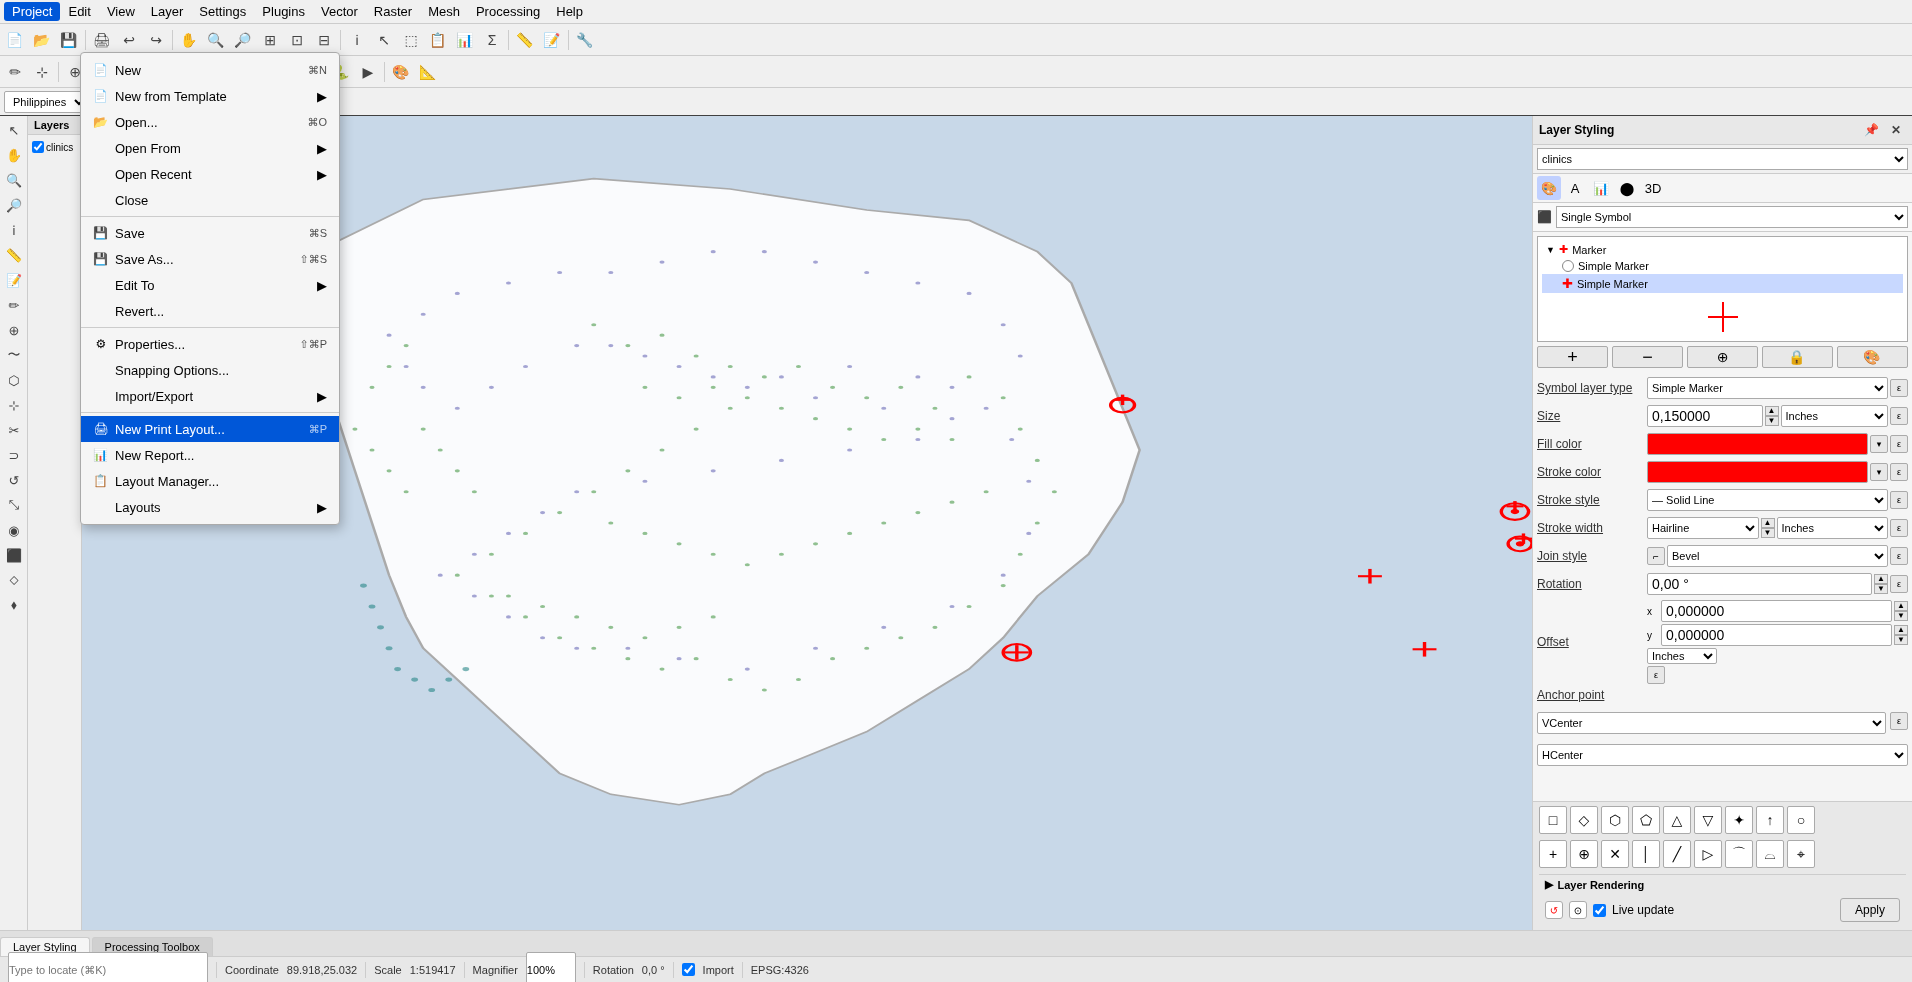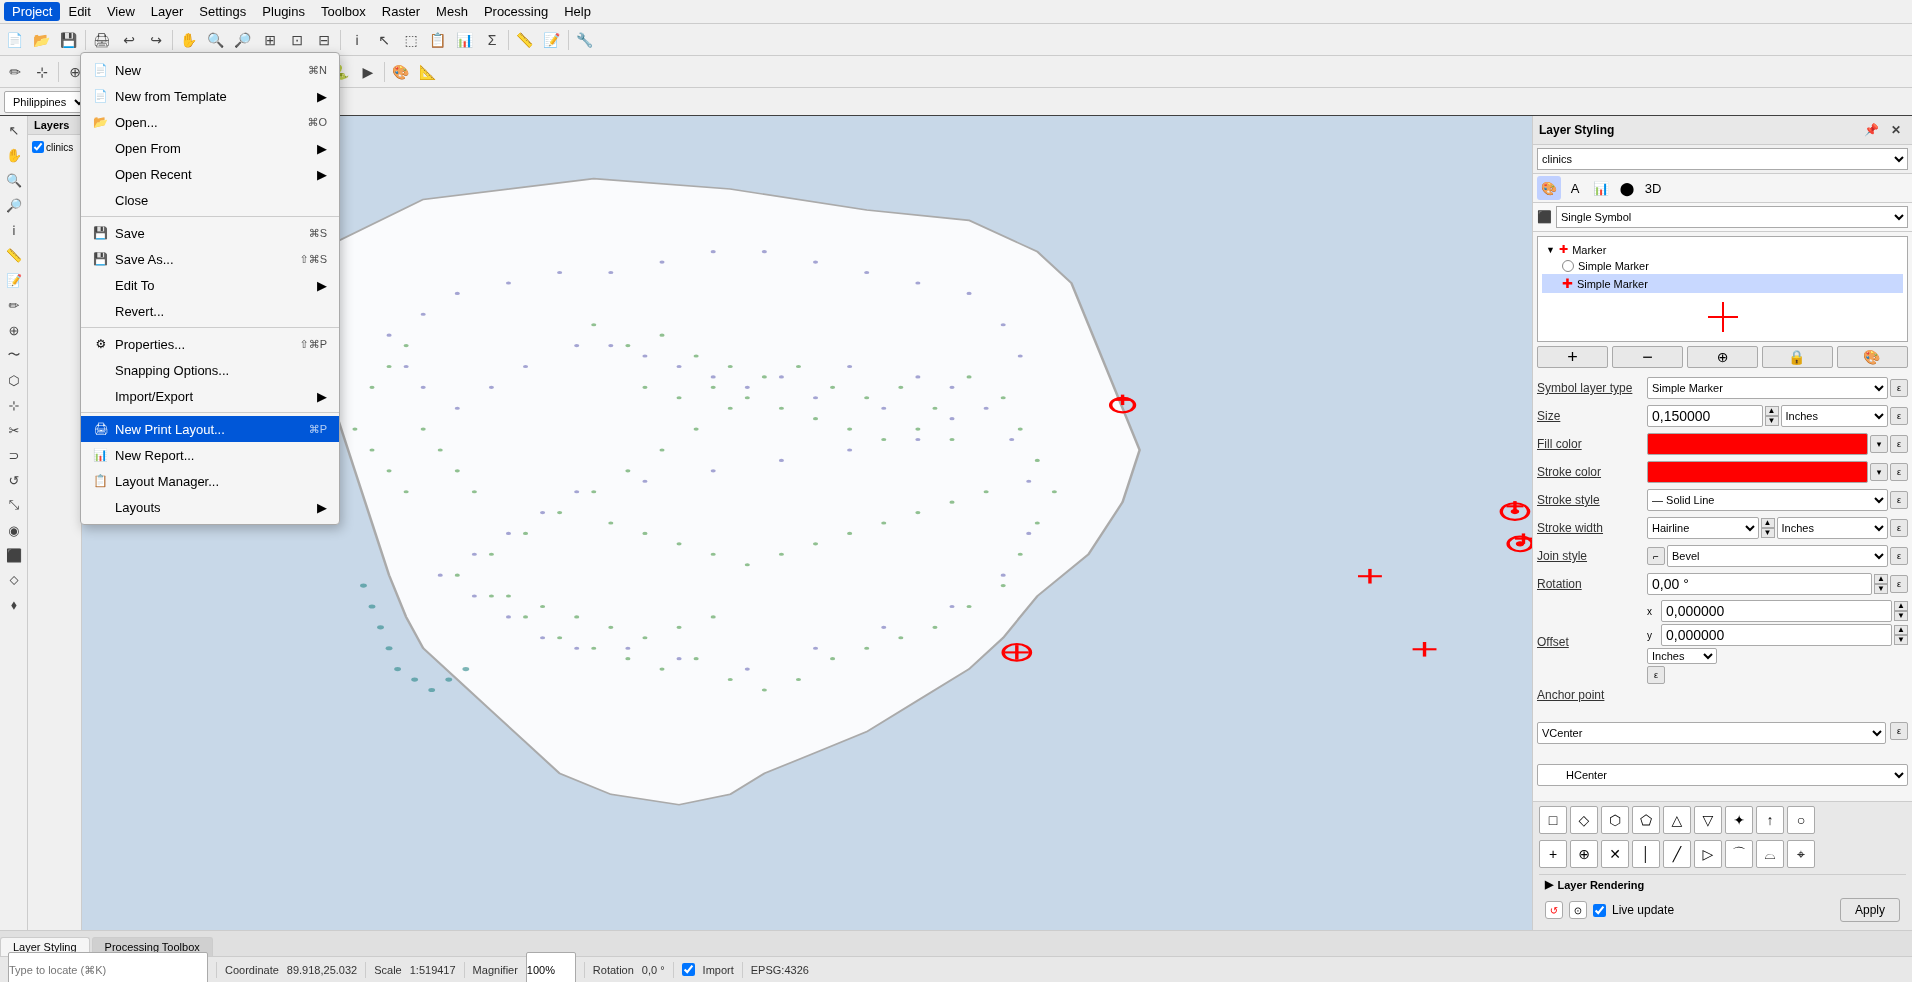--- a/index.html
+++ b/index.html
@@ -378,21 +378,21 @@
 <div id="app">
 
 
   <div id="menubar">
     <div class="menu-item" style="background:#0057d8;color:white;">Project</div>
     <div class="menu-item">Edit</div>
     <div class="menu-item">View</div>
     <div class="menu-item">Layer</div>
     <div class="menu-item">Settings</div>
     <div class="menu-item">Plugins</div>
-    <div class="menu-item">Toolbox</div>
+    <div class="menu-item">Vector</div>
     <div class="menu-item">Raster</div>
     <div class="menu-item">Mesh</div>
     <div class="menu-item">Processing</div>
     <div class="menu-item">Help</div>
   </div>
 
   <div id="toolbar-area">
 
     <div class="toolbar-row">
 
@@ -876,30 +876,30 @@
                 <div class="spin-btn">▼</div>
               </div>
             </div>
             <select class="styling-select" style="width:70px;">
               <option>Inches</option>
             </select>
             <div class="btn-small">ε</div>
           </div>
         </div>
 
-        <div class="styling-row" style="flex-direction:column;align-items:flex-start;gap:20px;">
+        <div class="styling-row" style="flex-direction:column;align-items:flex-start;gap:10px;">
           <div class="styling-label">Anchor point</div>
           <div style="display:flex; gap:4px; width:100%;">
             <select class="styling-select" style="flex:1;">
               <option>VCenter</option>
             </select>
             <div class="btn-small">ε</div>
           </div>
           <div style="display:flex; gap:4px; width:100%;">
-            <select class="styling-select" style="flex:1;padding-left:24px;">
+            <select class="styling-select" style="flex:1;">
               <option>HCenter</option>
             </select>
           </div>
         </div>
 
       </div>
 
       <div id="right-panel-bottom">
         <div class="symbol-shapes">
           <div class="shape-btn">□</div>

